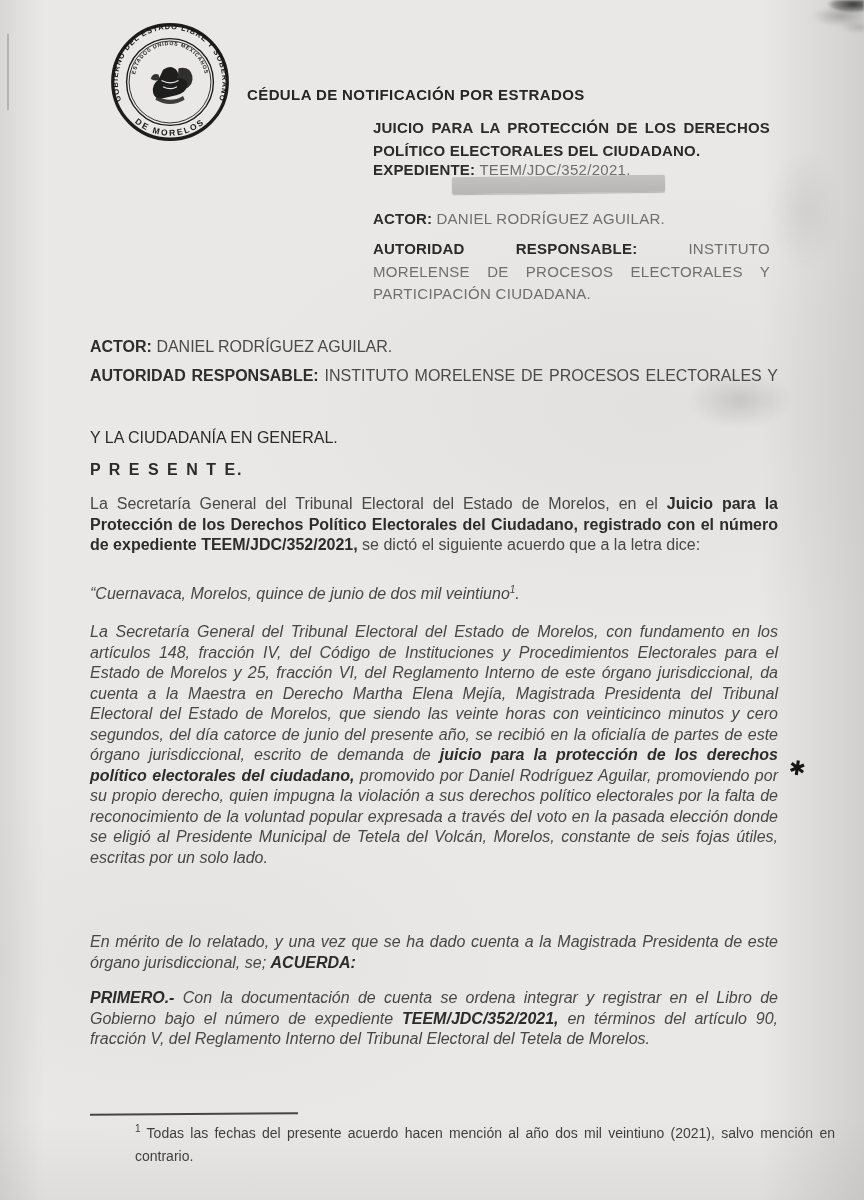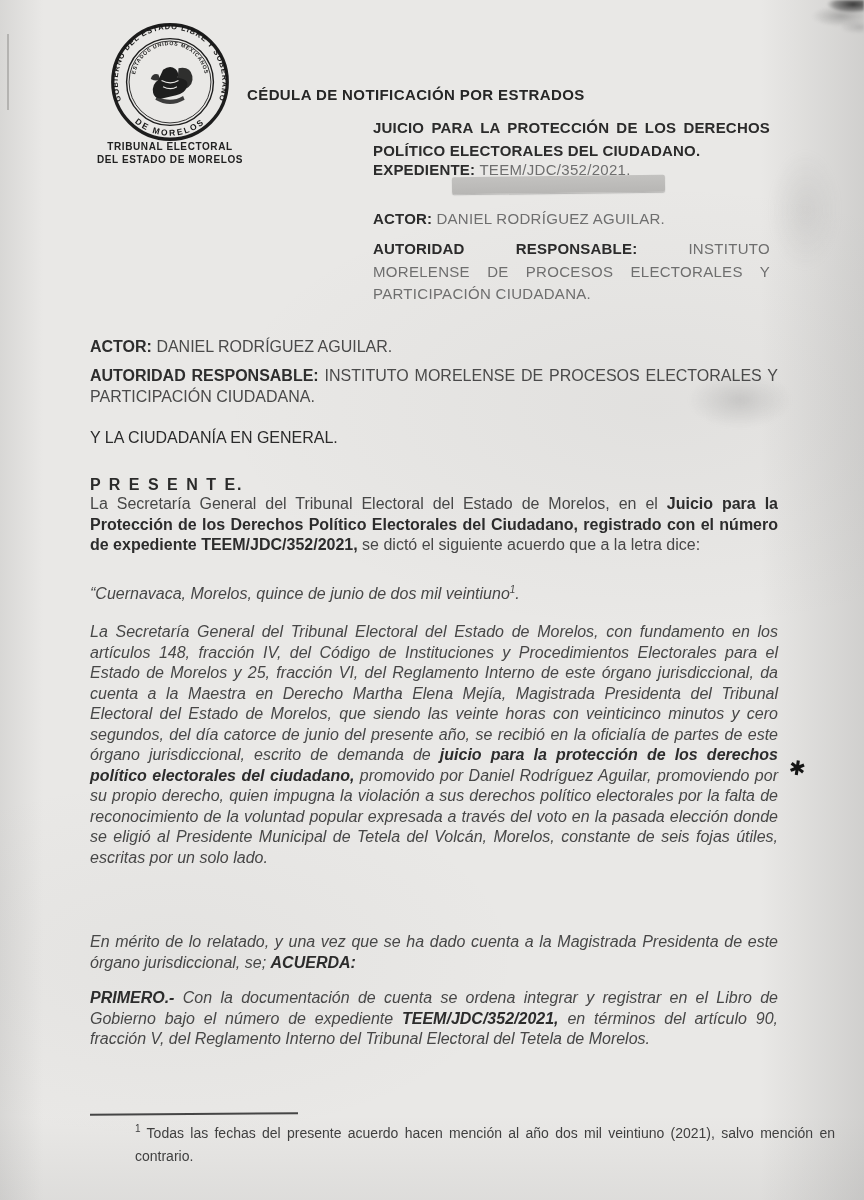--- a/index.html
+++ b/index.html
@@ -47,21 +47,21 @@
   }
   .over{position:relative;z-index:2;}
 
   
   .body-col{left:90px;width:688px;font-size:16px;line-height:20.5px;}
   .addr-label{font-weight:700;color:#2d2d2d;}
   .addr-value{color:#4a4a4a;}
   .addr-actor{top:337px;}
   .addr-aut{top:366px;}
   .addr-general{top:428px;font-weight:400;color:#2b2b2b;}
-  .addr-presente{top:460px;font-weight:700;color:#2b2b2b;letter-spacing:2px;margin-top:15px;}
+  .addr-presente{top:460px;font-weight:700;color:#2b2b2b;letter-spacing:2px;}
 
   
   .para{color:#474747;}
   .para b{color:#2c2c2c;}
   .it{font-style:italic;}
   .p-intro{top:494px;}
   .p-quote{top:584px;}
   .p-acuerdo{top:622px;}
   .p-adjunta{top:878px;}
   .p-merito{top:932px;}
@@ -118,24 +118,20 @@
     </text>
     <g transform="translate(75,79) scale(0.78) translate(-75,-79)" fill="#1e1e1e">
       <path d="M 66 58 q 9 -7 16 -1 q 5 4 3 11 l 7 2 q 8 3 5 10 q -3 9 -14 11 l -17 4 q -11 2 -13 -7 q -2 -11 7 -17 z"></path>
       <path d="M 86 56 q 15 -3 18 10 q 2 11 -9 17 l -11 4 z" opacity=".92"></path>
       <path d="M 60 64 q -8 -2 -10 6 q 8 4 12 0 z" opacity=".9"></path>
       <path d="M 58 92 q 17 10 34 0 l 2 5 q -19 11 -38 0 z" opacity=".85"></path>
       <path d="M 64 72 q 12 6 22 0" fill="none" stroke="#e9e8e6" stroke-width="1.6"></path>
       <path d="M 66 80 q 10 5 18 0" fill="none" stroke="#e9e8e6" stroke-width="1.4"></path>
     </g>
   </svg>
-  <div class="seal-caption abs">
-    <div>TRIBUNAL ELECTORAL</div>
-    <div>DEL ESTADO DE MORELOS</div>
-  </div>
 
   <div class="doc-title abs">CÉDULA DE NOTIFICACIÓN POR ESTRADOS</div>
 
   <div class="hdr-item hdr-case just abs">JUICIO PARA LA PROTECCIÓN DE LOS DERECHOS POLÍTICO ELECTORALES DEL CIUDADANO.</div>
 
   <div class="redaction abs"></div>
   <div class="hdr-item hdr-exp abs">
     <span class="hdr-label over">EXPEDIENTE:</span>
     <span class="hdr-value over">TEEM/JDC/352/2021.</span>
   </div>
@@ -153,21 +149,20 @@
   <div class="body-col addr-actor abs">
     <span class="addr-label">ACTOR:</span>
     <span class="addr-value">DANIEL RODRÍGUEZ AGUILAR.</span>
   </div>
 
   <div class="body-col addr-aut abs">
     <div class="just-full">
       <span class="addr-label">AUTORIDAD RESPONSABLE:</span>
       <span class="addr-value">INSTITUTO MORELENSE DE PROCESOS ELECTORALES Y</span>
     </div>
-    <div class="addr-value">PARTICIPACIÓN CIUDADANA.</div>
   </div>
 
   <div class="body-col addr-general abs">Y LA CIUDADANÍA EN GENERAL.</div>
 
   <div class="body-col addr-presente abs">P R E S E N T E.</div>
 
   <div class="body-col para p-intro just abs">
     <span>La Secretaría General del Tribunal Electoral del Estado de Morelos, en el </span><b>Juicio para la Protección de los Derechos Político Electorales del Ciudadano, registrado con el número de expediente TEEM/JDC/352/2021,</b><span> se dictó el siguiente acuerdo que a la letra dice:</span>
   </div>
 

